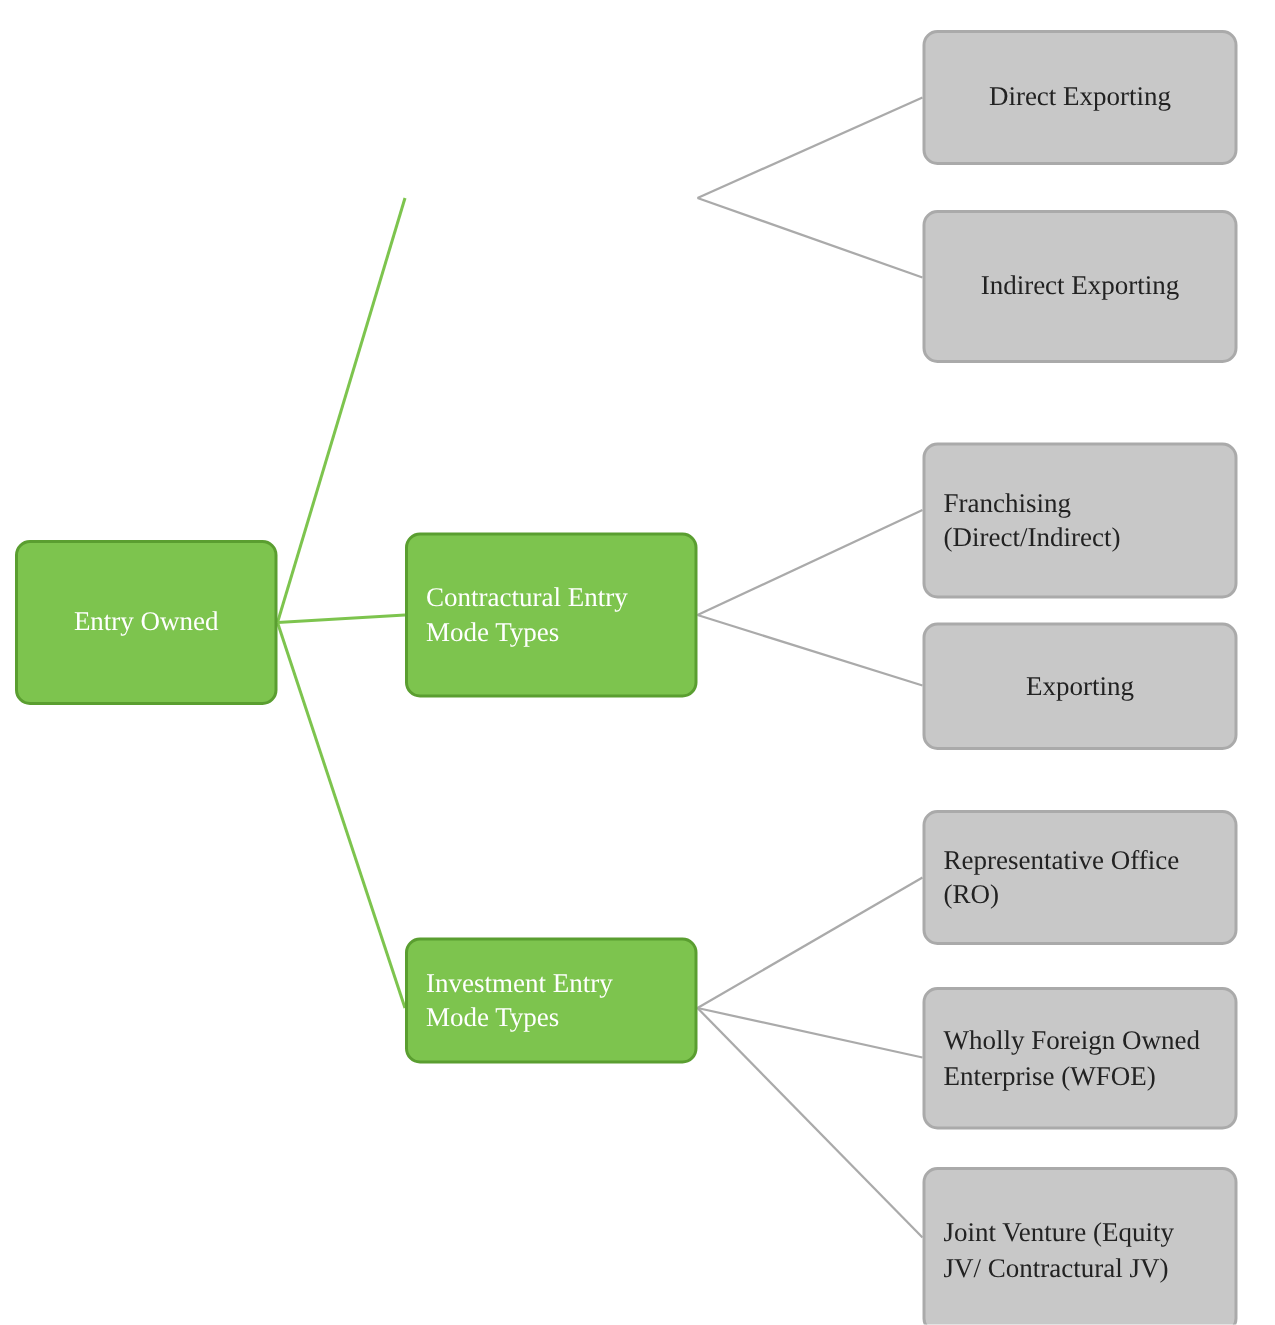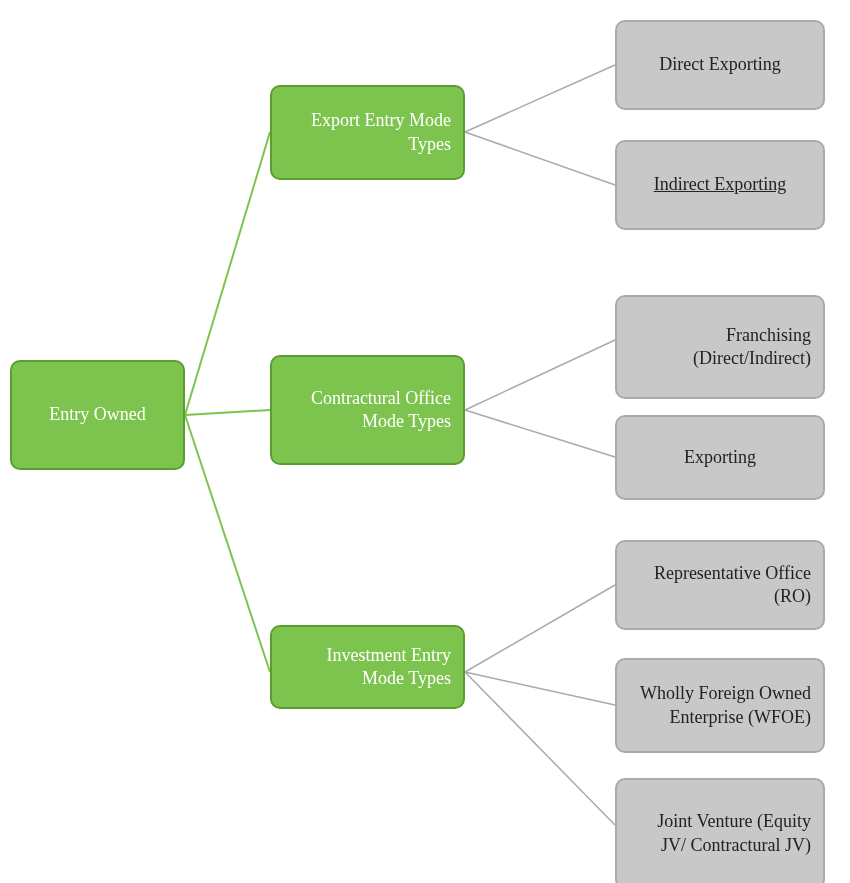--- a/index.html
+++ b/index.html
@@ -20,21 +20,21 @@
       top: 0; left: 0;
       width: 850px;
       height: 883px;
       pointer-events: none;
     }
     .node {
       position: absolute;
       display: flex;
       align-items: center;
       justify-content: center;
-      text-align: right;
+      text-align: left;
       border-radius: 10px;
       font-size: 18px;
       line-height: 1.3;
       padding: 8px 12px;
     }
     .node-green {
       background-color: #7dc44e;
       color: #fff;
       border: 2px solid #5a9e30;
     }
@@ -69,41 +69,37 @@
     <line x1="465" y1="672" x2="615" y2="705" stroke="#aaaaaa" stroke-width="1.5"></line>
 
     <line x1="465" y1="672" x2="615" y2="825" stroke="#aaaaaa" stroke-width="1.5"></line>
   </svg>
 
   <div class="node node-green" style="left:10px; top:360px; width:175px; height:110px;">
     <span>Entry
 Owned</span>
   </div>
 
-  <div class="node node-green" style="left:270px; top:85px; width:195px; height:95px;">
-    <span>Export Entry
-Mode Types</span>
-  </div>
 
   <div class="node node-green" style="left:270px; top:355px; width:195px; height:110px;">
     <span>Contractural
-Office Mode
+Entry Mode
 Types</span>
   </div>
 
   <div class="node node-green" style="left:270px; top:625px; width:195px; height:84px;">
     <span>Investment Entry
 Mode Types</span>
   </div>
 
   <div class="node node-gray" style="left:615px; top:20px; width:210px; height:90px;">
     <span>Direct Exporting</span>
   </div>
 
-  <div class="node node-gray" style="left:615px; top:140px; width:210px; height:90px;text-decoration:underline;">
+  <div class="node node-gray" style="left:615px; top:140px; width:210px; height:102px;">
     <span>Indirect
 Exporting</span>
   </div>
 
   <div class="node node-gray" style="left:615px; top:295px; width:210px; height:104px;">
     <span>Franchising
 (Direct/Indirect)</span>
   </div>
 
   <div class="node node-gray" style="left:615px; top:415px; width:210px; height:85px;">

